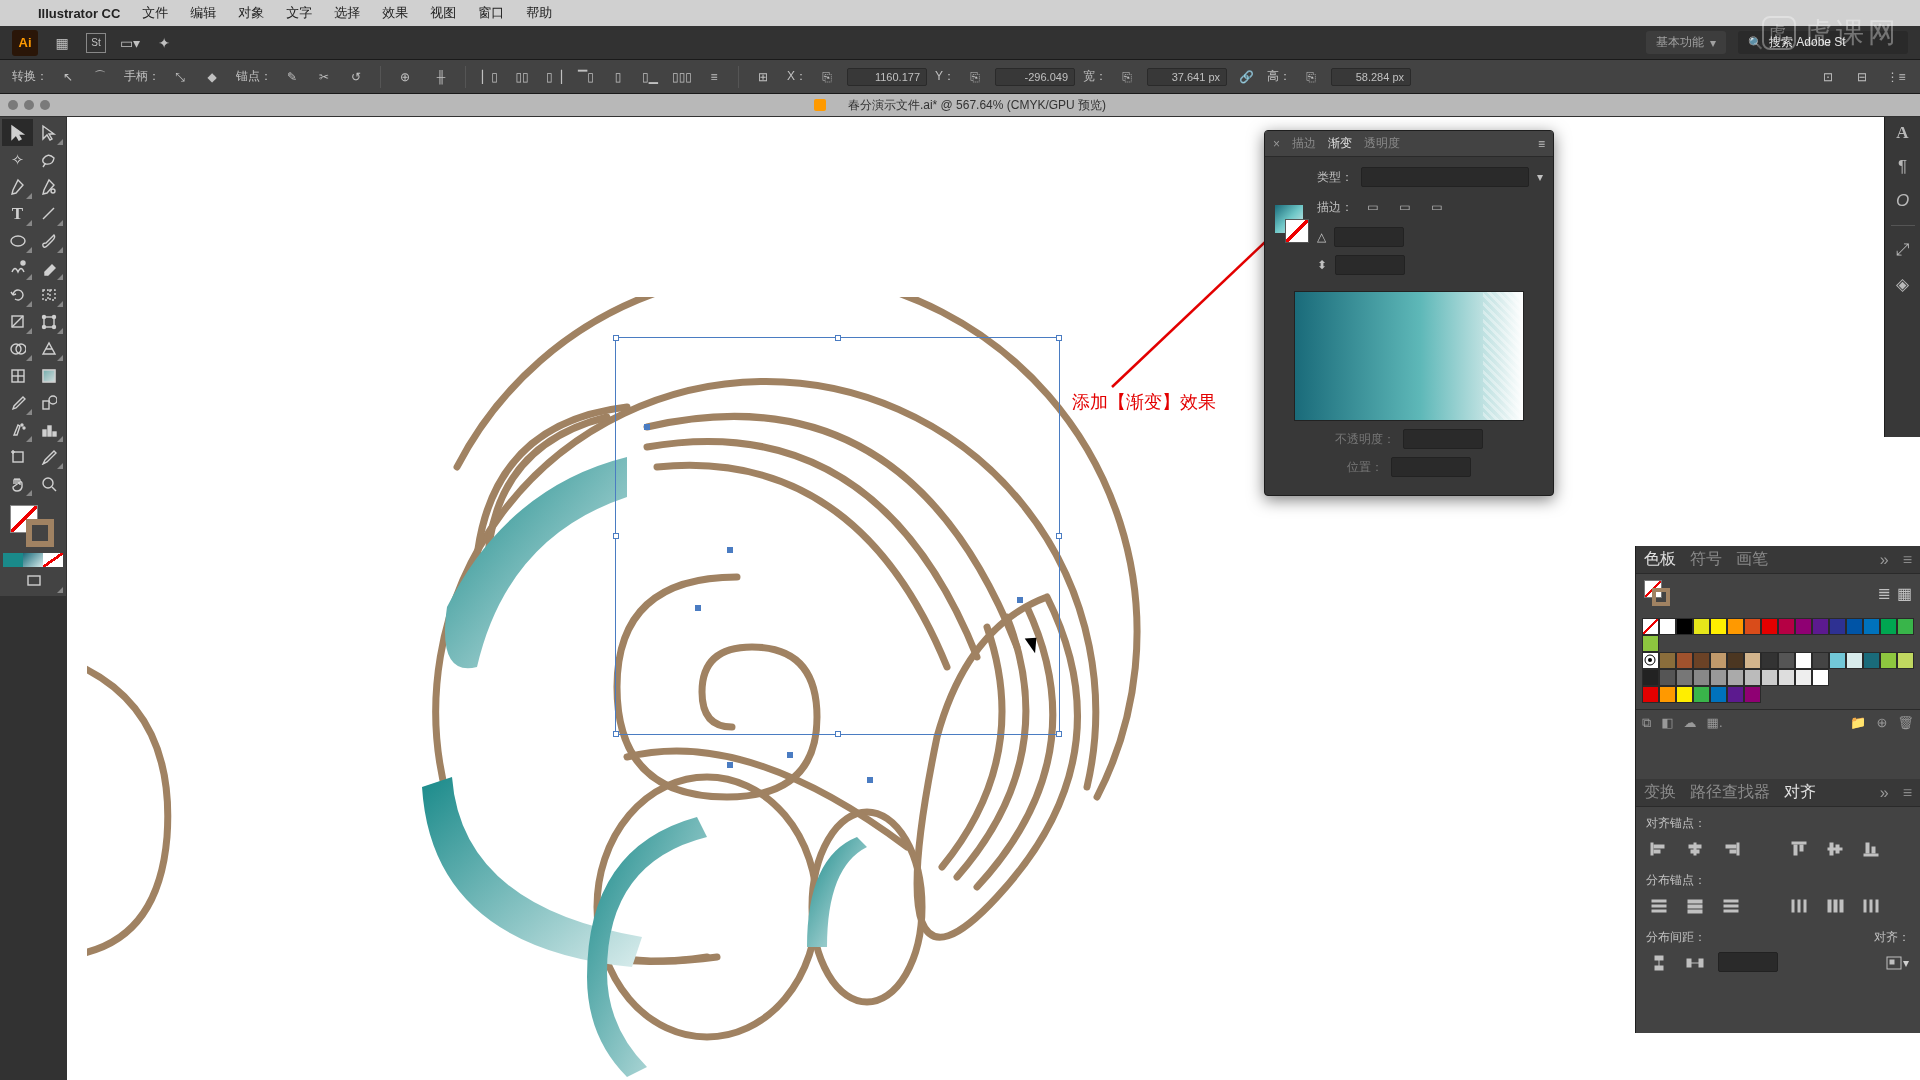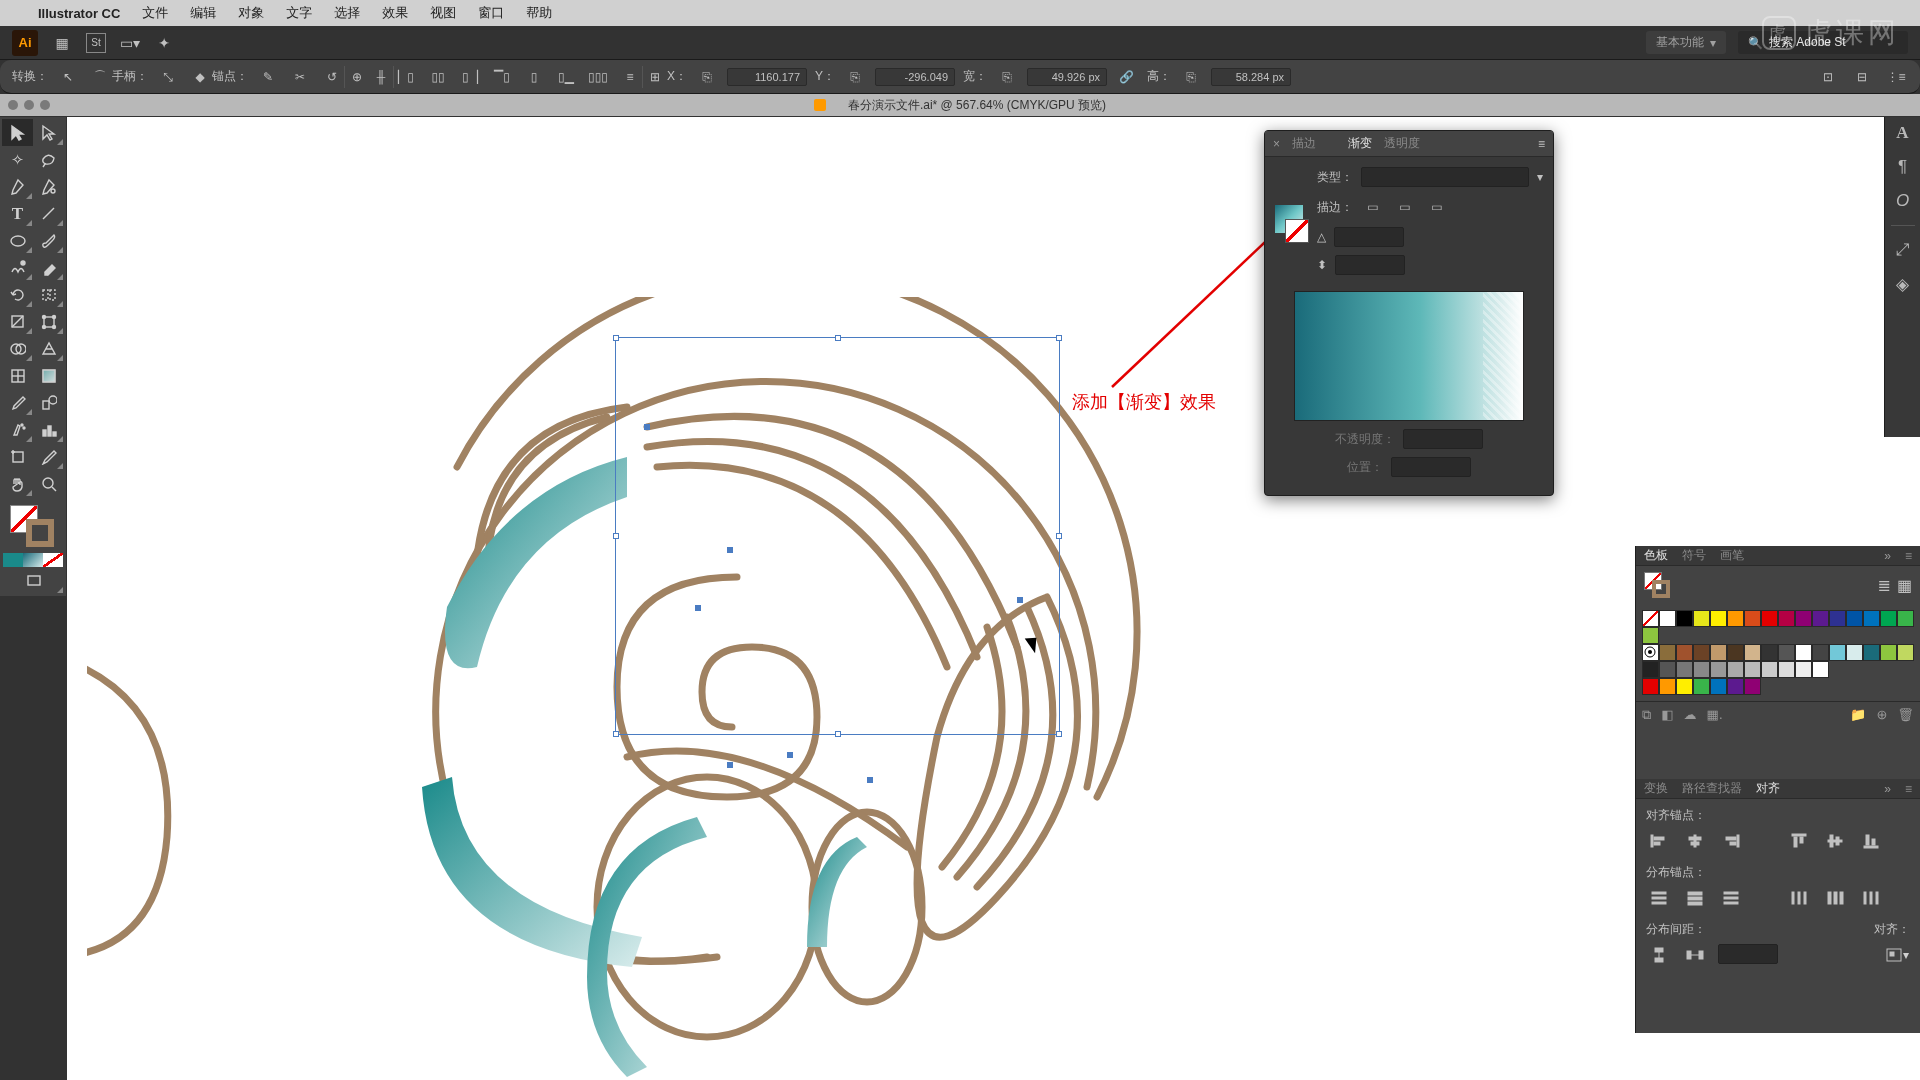--- a/index.html
+++ b/index.html
@@ -13,21 +13,21 @@
 
 .appbar { background: #323232; height: 34px; display: flex; align-items: center; justify-content: space-between; padding: 0 12px; border-bottom: 1px solid #1a1a1a; }
 .appbar-left { display: flex; align-items: center; gap: 14px; }
 .ai-logo { width: 26px; height: 26px; background: #2a1608; color: #ff9a00; font-weight: 700; display: flex; align-items: center; justify-content: center; font-size: 13px; border-radius: 3px; }
 .appbar-icon { width: 20px; height: 20px; display: flex; align-items: center; justify-content: center; color: #c0c0c0; font-size: 14px; }
 .appbar-right { display: flex; align-items: center; gap: 12px; color: #a0a0a0; font-size: 12px; }
 .dropdown-label { display: flex; align-items: center; gap: 6px; padding: 3px 10px; background: #3d3d3d; border-radius: 3px; }
 .search-area { display: flex; align-items: center; gap: 6px; background: #2a2a2a; padding: 3px 10px; border-radius: 3px; width: 170px; }
 
 
-.controlbar { background: #434343; height: 34px; display: flex; align-items: center; padding: 12px 12px; color: #c0c0c0; font-size: 12px; border-bottom: 1px solid #1a1a1a; border-radius: 11px; }
+.controlbar { background: #434343; height: 34px; display: flex; align-items: center; padding: 12px 12px; gap: 12px; color: #c0c0c0; font-size: 12px; border-bottom: 1px solid #1a1a1a; }
 .cb-section { display: flex; align-items: center; gap: 8px; }
 .cb-label { color: #c0c0c0; }
 .cb-icon { width: 24px; height: 24px; display: flex; align-items: center; justify-content: center; color: #c0c0c0; }
 .cb-field { background: #383838; border: 1px solid #2a2a2a; padding: 2px 6px; border-radius: 2px; min-width: 80px; text-align: right; font-size: 11px; }
 .cb-divider { width: 1px; height: 22px; background: #555; }
 
 
 .tabbar { background: #b8b8b8; height: 22px; display: flex; align-items: center; justify-content: center; font-size: 12px; color: #333; position: relative; }
 .tabbar .traffic { position: absolute; left: 8px; display: flex; gap: 6px; }
 .traffic div { width: 10px; height: 10px; border-radius: 50%; background: #7a7a7a; }
@@ -51,32 +51,32 @@
 .canvas-wrap { position: absolute; left: 67px; top: 117px; right: 0; bottom: 0; background: #fff; overflow: hidden; }
 .selection-box { position: absolute; border: 1px solid #4a7cc2; }
 .sel-handle { position: absolute; width: 6px; height: 6px; background: #fff; border: 1px solid #4a7cc2; }
 .annotation { position: absolute; color: #e30000; font-size: 18px; font-family: "SimSun", serif; }
 .annotation-arrow { position: absolute; }
 
 
 .panel { position: absolute; background: #383838; border: 1px solid #1e1e1e; border-radius: 4px; font-size: 12px; color: #c0c0c0; box-shadow: 0 4px 16px rgba(0,0,0,.5); }
 .panel-header { display: flex; align-items: center; height: 26px; border-bottom: 1px solid #2a2a2a; padding: 0 8px; gap: 12px; background: #434343; }
 .panel-tab { color: #8a8a8a; cursor: default; }
-.panel-tab.active { color: #e0e0e0; margin-left: 20px; }
+.panel-tab.active { color: #e0e0e0; }
 .panel-body { padding: 10px; }
 .gradient-swatch { width: 28px; height: 28px; background: linear-gradient(135deg,#1a6b7a,#6fc7c7,#dfeeee); display: inline-block; vertical-align: top; }
 .panel-row { display: flex; align-items: center; gap: 8px; margin-bottom: 8px; }
 .panel-field { background: #2a2a2a; border: 1px solid #222; height: 20px; flex: 1; border-radius: 2px; }
 .gradient-bar { width: 230px; height: 130px; background: linear-gradient(90deg,#1a6b7a 0%,#5eb8b8 55%,#d8ecec 90%,#fff 100%); margin: 8px auto; border: 1px solid #222; position: relative; }
 .gradient-bar::after { content:""; position:absolute; right:0; top:0; bottom:0; width:40px;
   background: repeating-linear-gradient(45deg, rgba(255,255,255,0) 0 3px, rgba(255,255,255,.35) 3px 6px); }
 
 
 .dock { position: absolute; right: 0; width: 285px; background: #434343; border-left: 1px solid #1e1e1e; }
-.dock-header { display: flex; align-items: center; height: 20px; background: #383838; padding: 0 8px; gap: 14px; font-size: 12px; color: #8a8a8a; border-bottom: 1px solid #2a2a2a; }
+.dock-header { display: flex; align-items: center; height: 28px; background: #383838; padding: 0 8px; gap: 14px; font-size: 16px; color: #8a8a8a; border-bottom: 1px solid #2a2a2a; }
 .dock-header .active { color: #e0e0e0; }
 .dock-header .flyout { margin-left: auto; color: #999; }
 .swatch-grid { display: flex; flex-wrap: wrap; padding: 6px; gap: 0; }
 .sw { width: 17px; height: 17px; border: 1px solid #2a2a2a; }
 .dock-footer { display: flex; align-items: center; height: 26px; border-top: 1px solid #2a2a2a; padding: 0 6px; gap: 10px; color: #999; font-size: 13px; }
 
 .align-section { padding: 8px 10px; font-size: 12px; color: #c0c0c0; }
 .align-row { display: flex; gap: 10px; margin: 6px 0 12px; }
 .align-btn { width: 26px; height: 22px; display: flex; align-items: center; justify-content: center; color: #d0d0d0; }
 .align-btn svg { width: 18px; height: 16px; stroke: #c0c0c0; fill: #c0c0c0; }
@@ -165,21 +165,21 @@
   <span class="cb-icon">⊞</span>
   <div class="cb-section">
     <span>X：</span>
     <span class="cb-icon">⎘</span>
     <span class="cb-field">1160.177</span>
     <span>Y：</span>
     <span class="cb-icon">⎘</span>
     <span class="cb-field">-296.049</span>
     <span>宽：</span>
     <span class="cb-icon">⎘</span>
-    <span class="cb-field">49.926 px</span>
+    <span class="cb-field">37.641 px</span>
     <span class="cb-icon">🔗</span>
     <span>高：</span>
     <span class="cb-icon">⎘</span>
     <span class="cb-field">58.284 px</span>
   </div>
   <div style="margin-left:auto;display:flex;gap:10px">
     <span class="cb-icon">⊡</span>
     <span class="cb-icon">⊟</span>
     <span class="cb-icon">⋮≡</span>
   </div>

